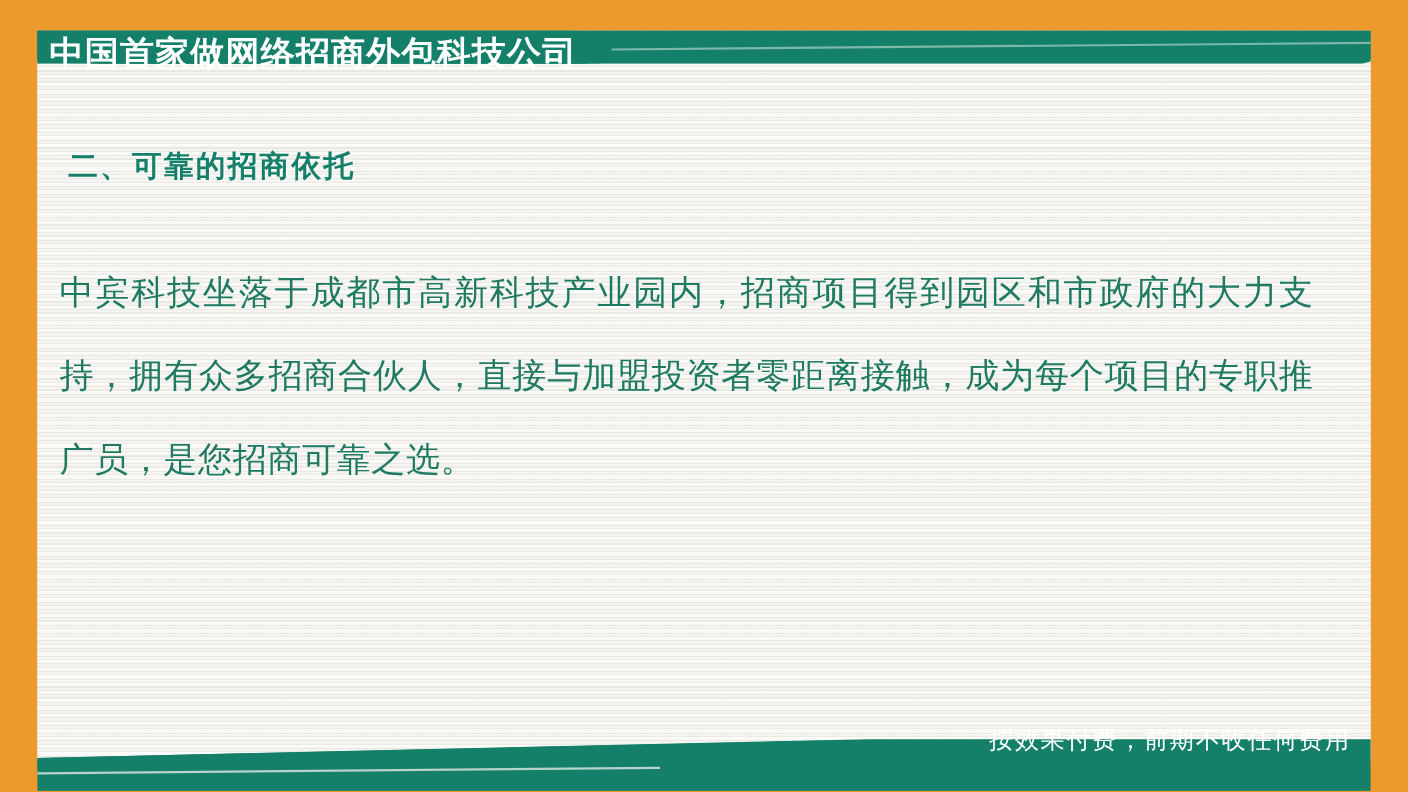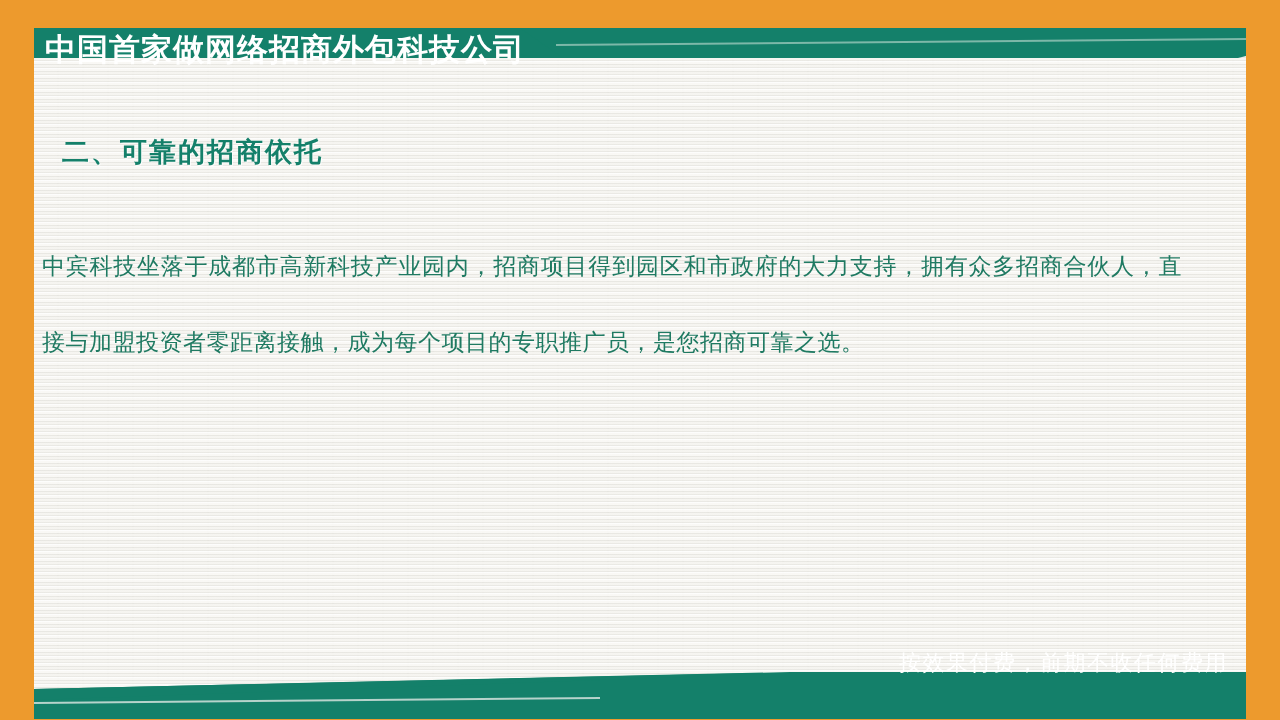--- a/index.html
+++ b/index.html
@@ -99,25 +99,25 @@
     color: #14806A;
     letter-spacing: 2px;
     white-space: nowrap;
     line-height: 1.2;
     text-shadow: 1px 1px 0 rgba(255,255,255,0.75);
     font-family: "DejaVu Sans", "Liberation Sans", sans-serif;
   }
 
   .body-text {
     position: absolute;
-    left: 42px;
+    left: 54px;
     top: 228px;
     width: 1140px;
     font-family: "DejaVu Serif", "Liberation Serif", serif;
-    font-size: 23px;
+    font-size: 31px;
     line-height: 76px;
     color: #1F7A62;
     letter-spacing: 0.5px;
     text-align: justify;
     text-justify: inter-character;
   }
 
   
   .footer-band {
     position: absolute;
@@ -128,21 +128,21 @@
     pointer-events: none;
   }
   .footer-band svg { display: block; }
   .footer-text-wrap {
     position: absolute;
     left: 0;
     top: 648px;
     width: 1280px;
     height: 40px;
     display: flex;
-    align-items: flex-start;
+    align-items: flex-end;
     justify-content: flex-end;
     padding-right: 52px;
     box-sizing: border-box;
   }
   .footer-label {
     font-size: 22px;
     color: #FFFFFF;
     letter-spacing: 1.5px;
     white-space: nowrap;
     font-family: "DejaVu Sans", "Liberation Sans", sans-serif;

